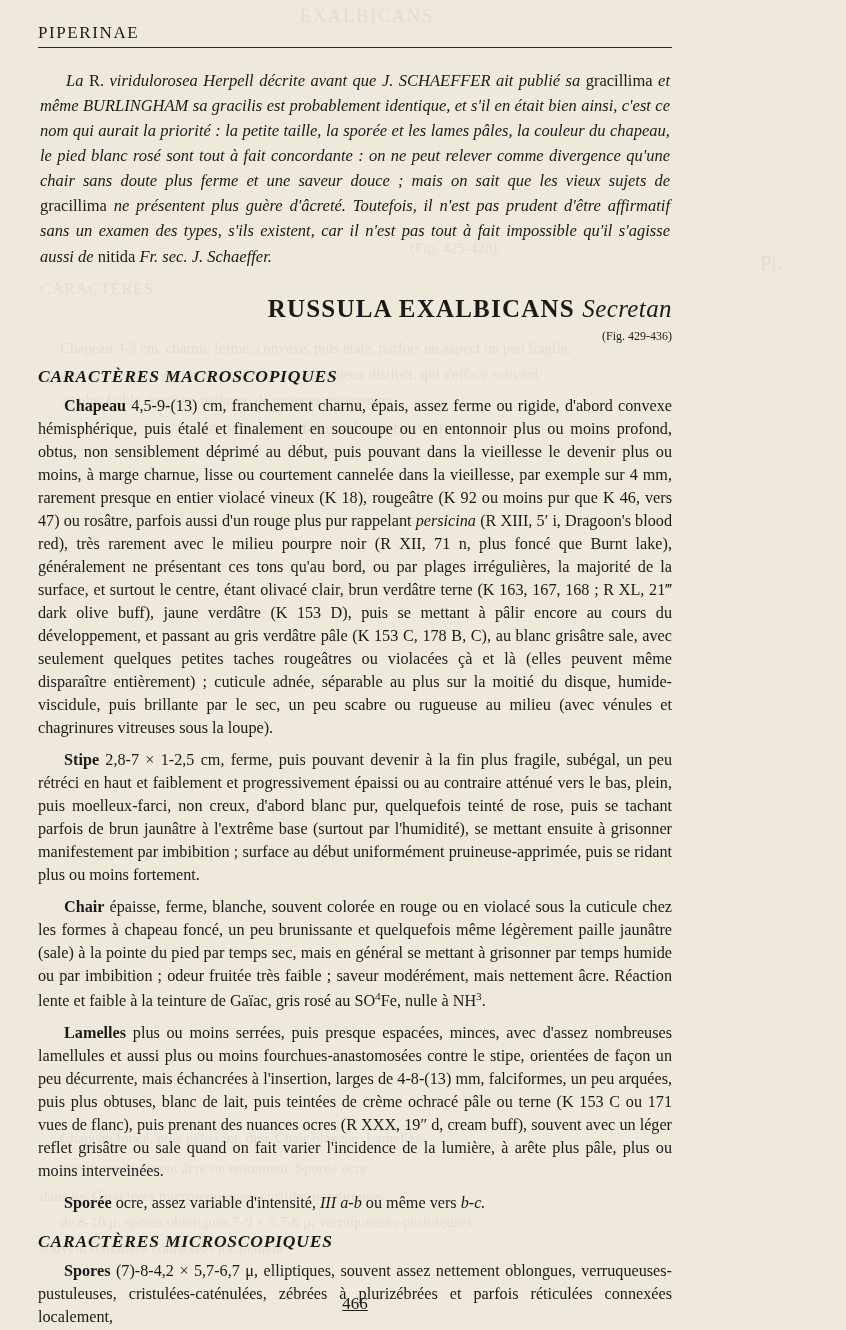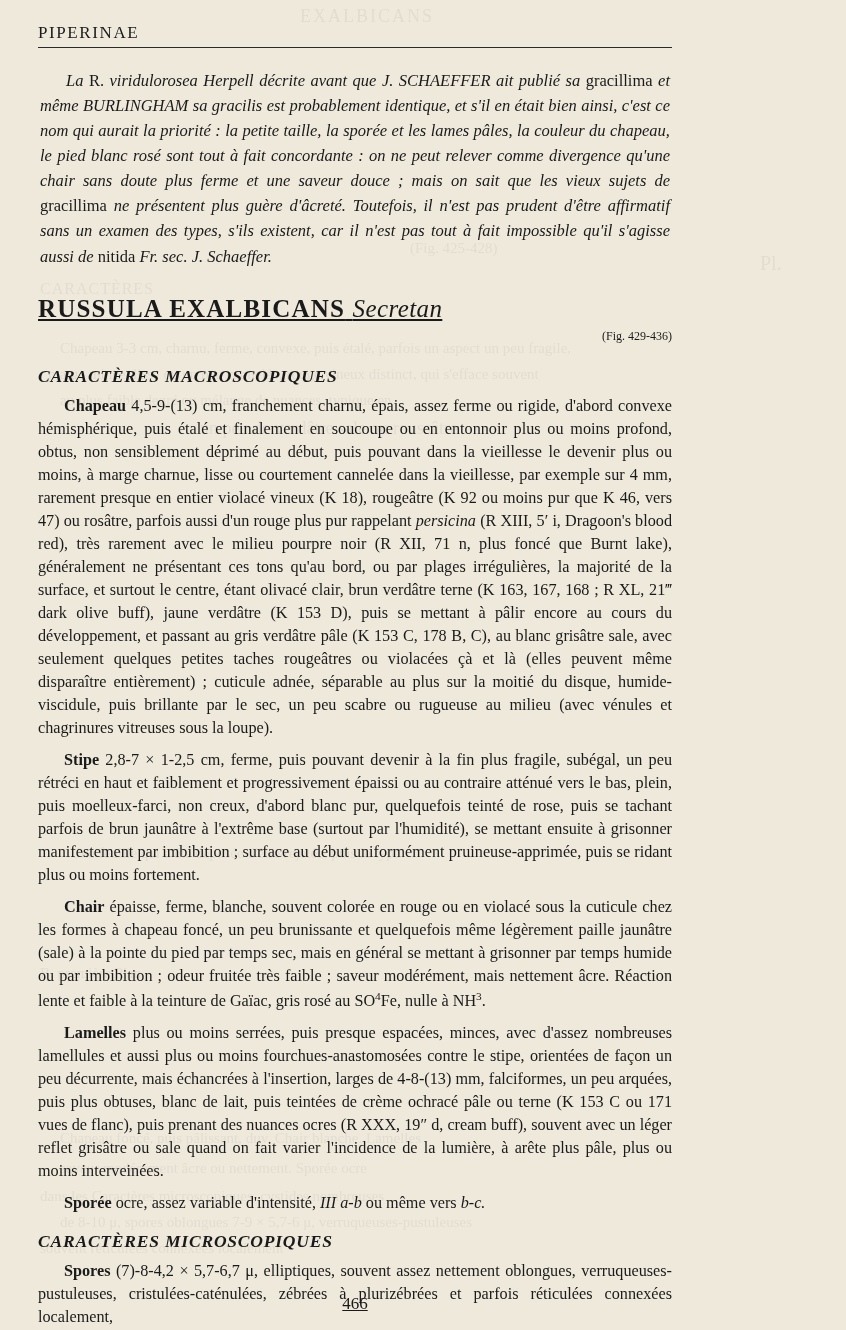--- a/index.html
+++ b/index.html
@@ -40,26 +40,25 @@
     line-height: 1.52;
     text-align: justify;
     text-justify: inter-word;
     margin: 0 0 26px 0;
     padding: 0 2px;
   }
   .intro .rom { font-style: normal; }
   .intro .first-indent { display: inline-block; width: 26px; }
 
   h1.species {
-    text-align: left;
+    text-align: right;
     font-size: 25px;
     letter-spacing: 1.2px;
     font-weight: bold;
     margin: 0 0 6px 0;
-    text-decoration: underline;
   }
   h1.species .auth {
     font-style: italic;
     font-weight: normal;
     letter-spacing: 0.4px;
   }
   .figline {
     text-align: right;
     font-size: 12px;
     margin: 0 0 22px 0;

